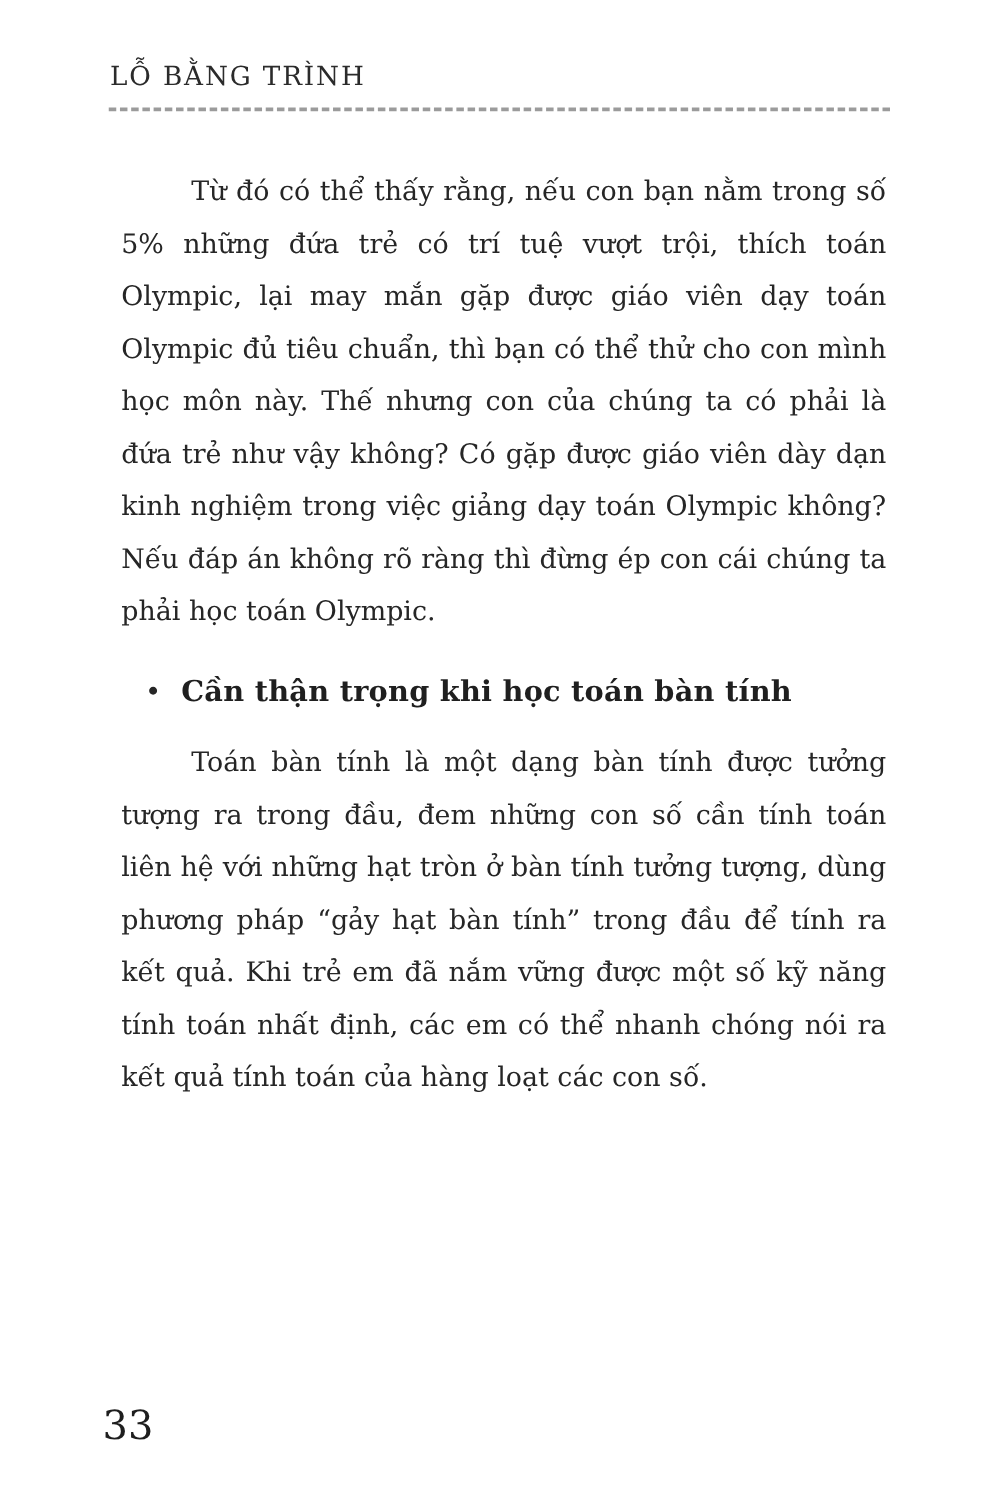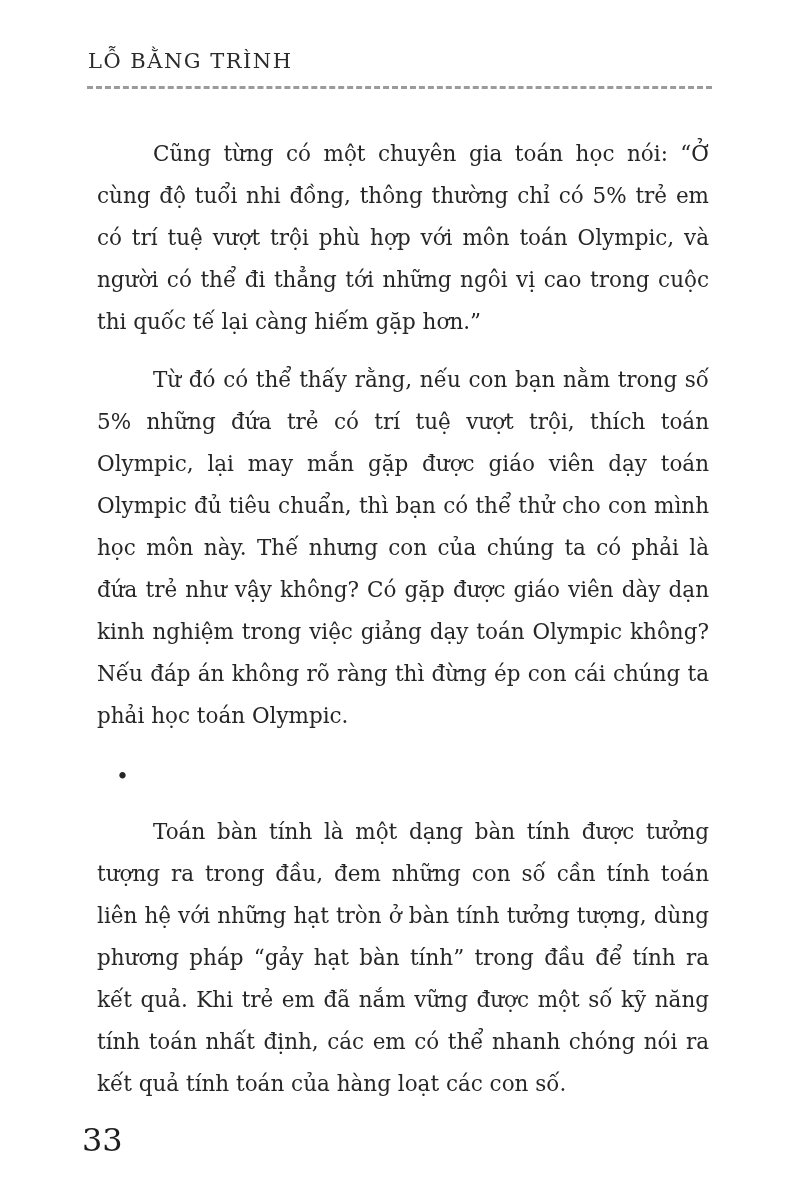--- a/index.html
+++ b/index.html
@@ -82,26 +82,26 @@
 
 <div class="page">
 
   <div class="running-header">
     <div class="author-name">LỖ BẰNG TRÌNH</div>
     <div class="header-rule"></div>
   </div>
 
   <div class="content">
 
-    <p class="para">Cũng từng có một chuyên gia toán học nói: “Ở cùng độ tuổi nhi đồng, thông thường chỉ có 5% trẻ em có trí tuệ vượt trội phù hợp với môn toán Olympic, và người có thể đi thẳng tới những ngôi vị cao trong cuộc thi quốc tế lại càng hiếm gặp hơn.”</p>
 
     <p class="para">Từ đó có thể thấy rằng, nếu con bạn nằm trong số 5% những đứa trẻ có trí tuệ vượt trội, thích toán Olympic, lại may mắn gặp được giáo viên dạy toán Olympic đủ tiêu chuẩn, thì bạn có thể thử cho con mình học môn này. Thế nhưng con của chúng ta có phải là đứa trẻ như vậy không? Có gặp được giáo viên dày dạn kinh nghiệm trong việc giảng dạy toán Olympic không? Nếu đáp án không rõ ràng thì đừng ép con cái chúng ta phải học toán Olympic.</p>
 
     <div class="section-heading">
       <span class="bullet">•</span>
+      <span class="heading-text">Cần thận trọng khi học toán bàn tính</span>
     </div>
 
     <p class="para">Toán bàn tính là một dạng bàn tính được tưởng tượng ra trong đầu, đem những con số cần tính toán liên hệ với những hạt tròn ở bàn tính tưởng tượng, dùng phương pháp “gảy hạt bàn tính” trong đầu để tính ra kết quả. Khi trẻ em đã nắm vững được một số kỹ năng tính toán nhất định, các em có thể nhanh chóng nói ra kết quả tính toán của hàng loạt các con số.</p>
 
   </div>
 
   <div class="page-number">33</div>
 
 </div>
 

